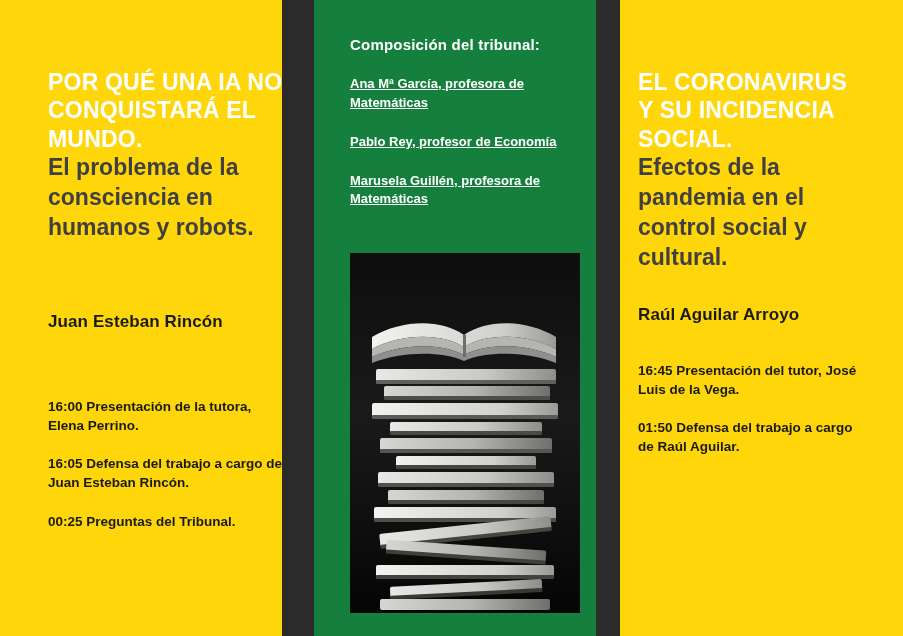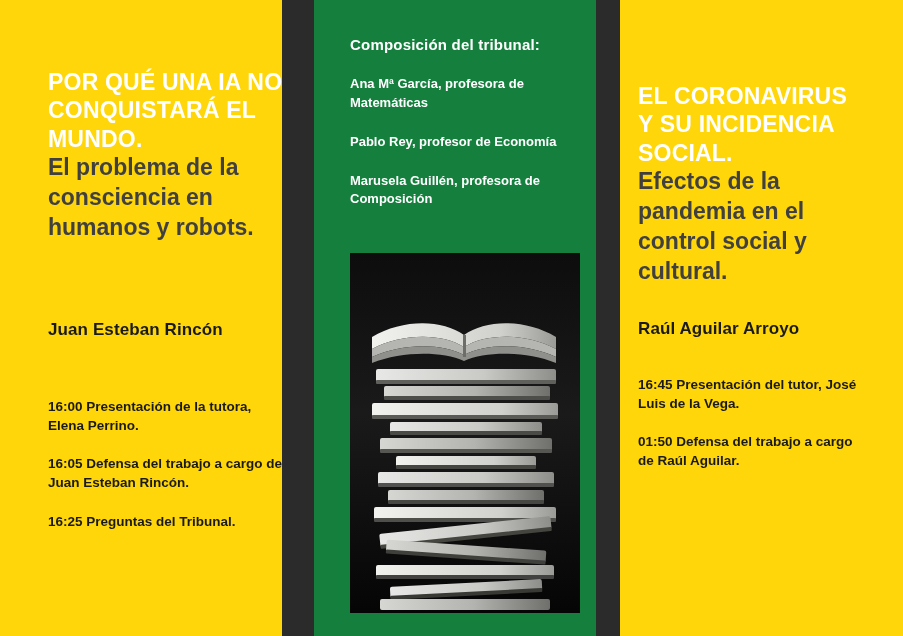--- a/index.html
+++ b/index.html
@@ -66,21 +66,21 @@
   .content-left {
     position: absolute;
     left: 48px;
     top: 0;
     width: 238px;
     height: 636px;
   }
   .content-right {
     position: absolute;
     left: 638px;
-    top: 14px;
+    top: 0;
     width: 230px;
     height: 453px;
   }
 
   .title-upper {
     font-weight: 700;
     font-size: 23px;
     line-height: 1.23;
     color: #ffffff;
     letter-spacing: 0.2px;
@@ -106,21 +106,21 @@
     width: 222px;
   }
 
   .author {
     position: absolute;
     font-weight: 700;
     font-size: 17px;
     color: #1a1a1a;
     letter-spacing: 0.1px;
   }
-  .author-left { top: 320px; left: 0; }
+  .author-left { top: 312px; left: 0; }
   .author-right { top: 305px; left: 0; }
 
   .schedule {
     position: absolute;
     width: 238px;
   }
   .schedule-left { top: 362px; left: 0; margin-top: 36px; }
   .schedule-right { top: 362px; left: 0; width: 222px; }
 
   .sched-item {
@@ -145,20 +145,21 @@
     color: #ffffff;
     margin: 0 0 22px 0;
     letter-spacing: 0.2px;
   }
   .tribunal-member {
     font-weight: 700;
     font-size: 13px;
     line-height: 1.45;
     color: #ffffff;
     margin: 0 0 20px 0;
+    text-decoration: underline;
   }
   .tribunal-member:last-child { margin-bottom: 0; }
 
   
   .photo {
     position: absolute;
     left: 36px;
     top: 253px;
     width: 230px;
     height: 360px;
@@ -176,31 +177,31 @@
     <div class="left-dark-edge"></div>
     <div class="content-left">
       <div class="left-title-wrap">
         <p class="title-upper">POR QUÉ UNA IA NO CONQUISTARÁ EL MUNDO.</p>
         <p class="title-lower">El problema de la consciencia en humanos y robots.</p>
       </div>
       <div class="author author-left">Juan Esteban Rincón</div>
       <div class="schedule schedule-left">
         <p class="sched-item">16:00 Presentación de la tutora, Elena Perrino.</p>
         <p class="sched-item">16:05 Defensa del trabajo a cargo de Juan Esteban Rincón.</p>
-        <p class="sched-item">16:25 Preguntas del Tribunal.</p>
+        <p class="sched-item">00:25 Preguntas del Tribunal.</p>
       </div>
     </div>
   </div>
 
   <div class="panel-center">
     <div class="tribunal">
       <p class="tribunal-heading">Composición del tribunal:</p>
       <p class="tribunal-member">Ana Mª García, profesora de Matemáticas</p>
       <p class="tribunal-member">Pablo Rey, profesor de Economía</p>
-      <p class="tribunal-member">Marusela Guillén, profesora de Composición</p>
+      <p class="tribunal-member">Marusela Guillén, profesora de Matemáticas</p>
     </div>
 
     <div class="photo">
       <svg width="230" height="360" viewBox="0 0 230 360" xmlns="http://www.w3.org/2000/svg" aria-hidden="true">
         <defs>
           <linearGradient id="bg" x1="0" y1="0" x2="0" y2="1">
             <stop offset="0%" stop-color="#0d0d0d"></stop>
             <stop offset="45%" stop-color="#1a1a1a"></stop>
             <stop offset="100%" stop-color="#050505"></stop>
           </linearGradient>

